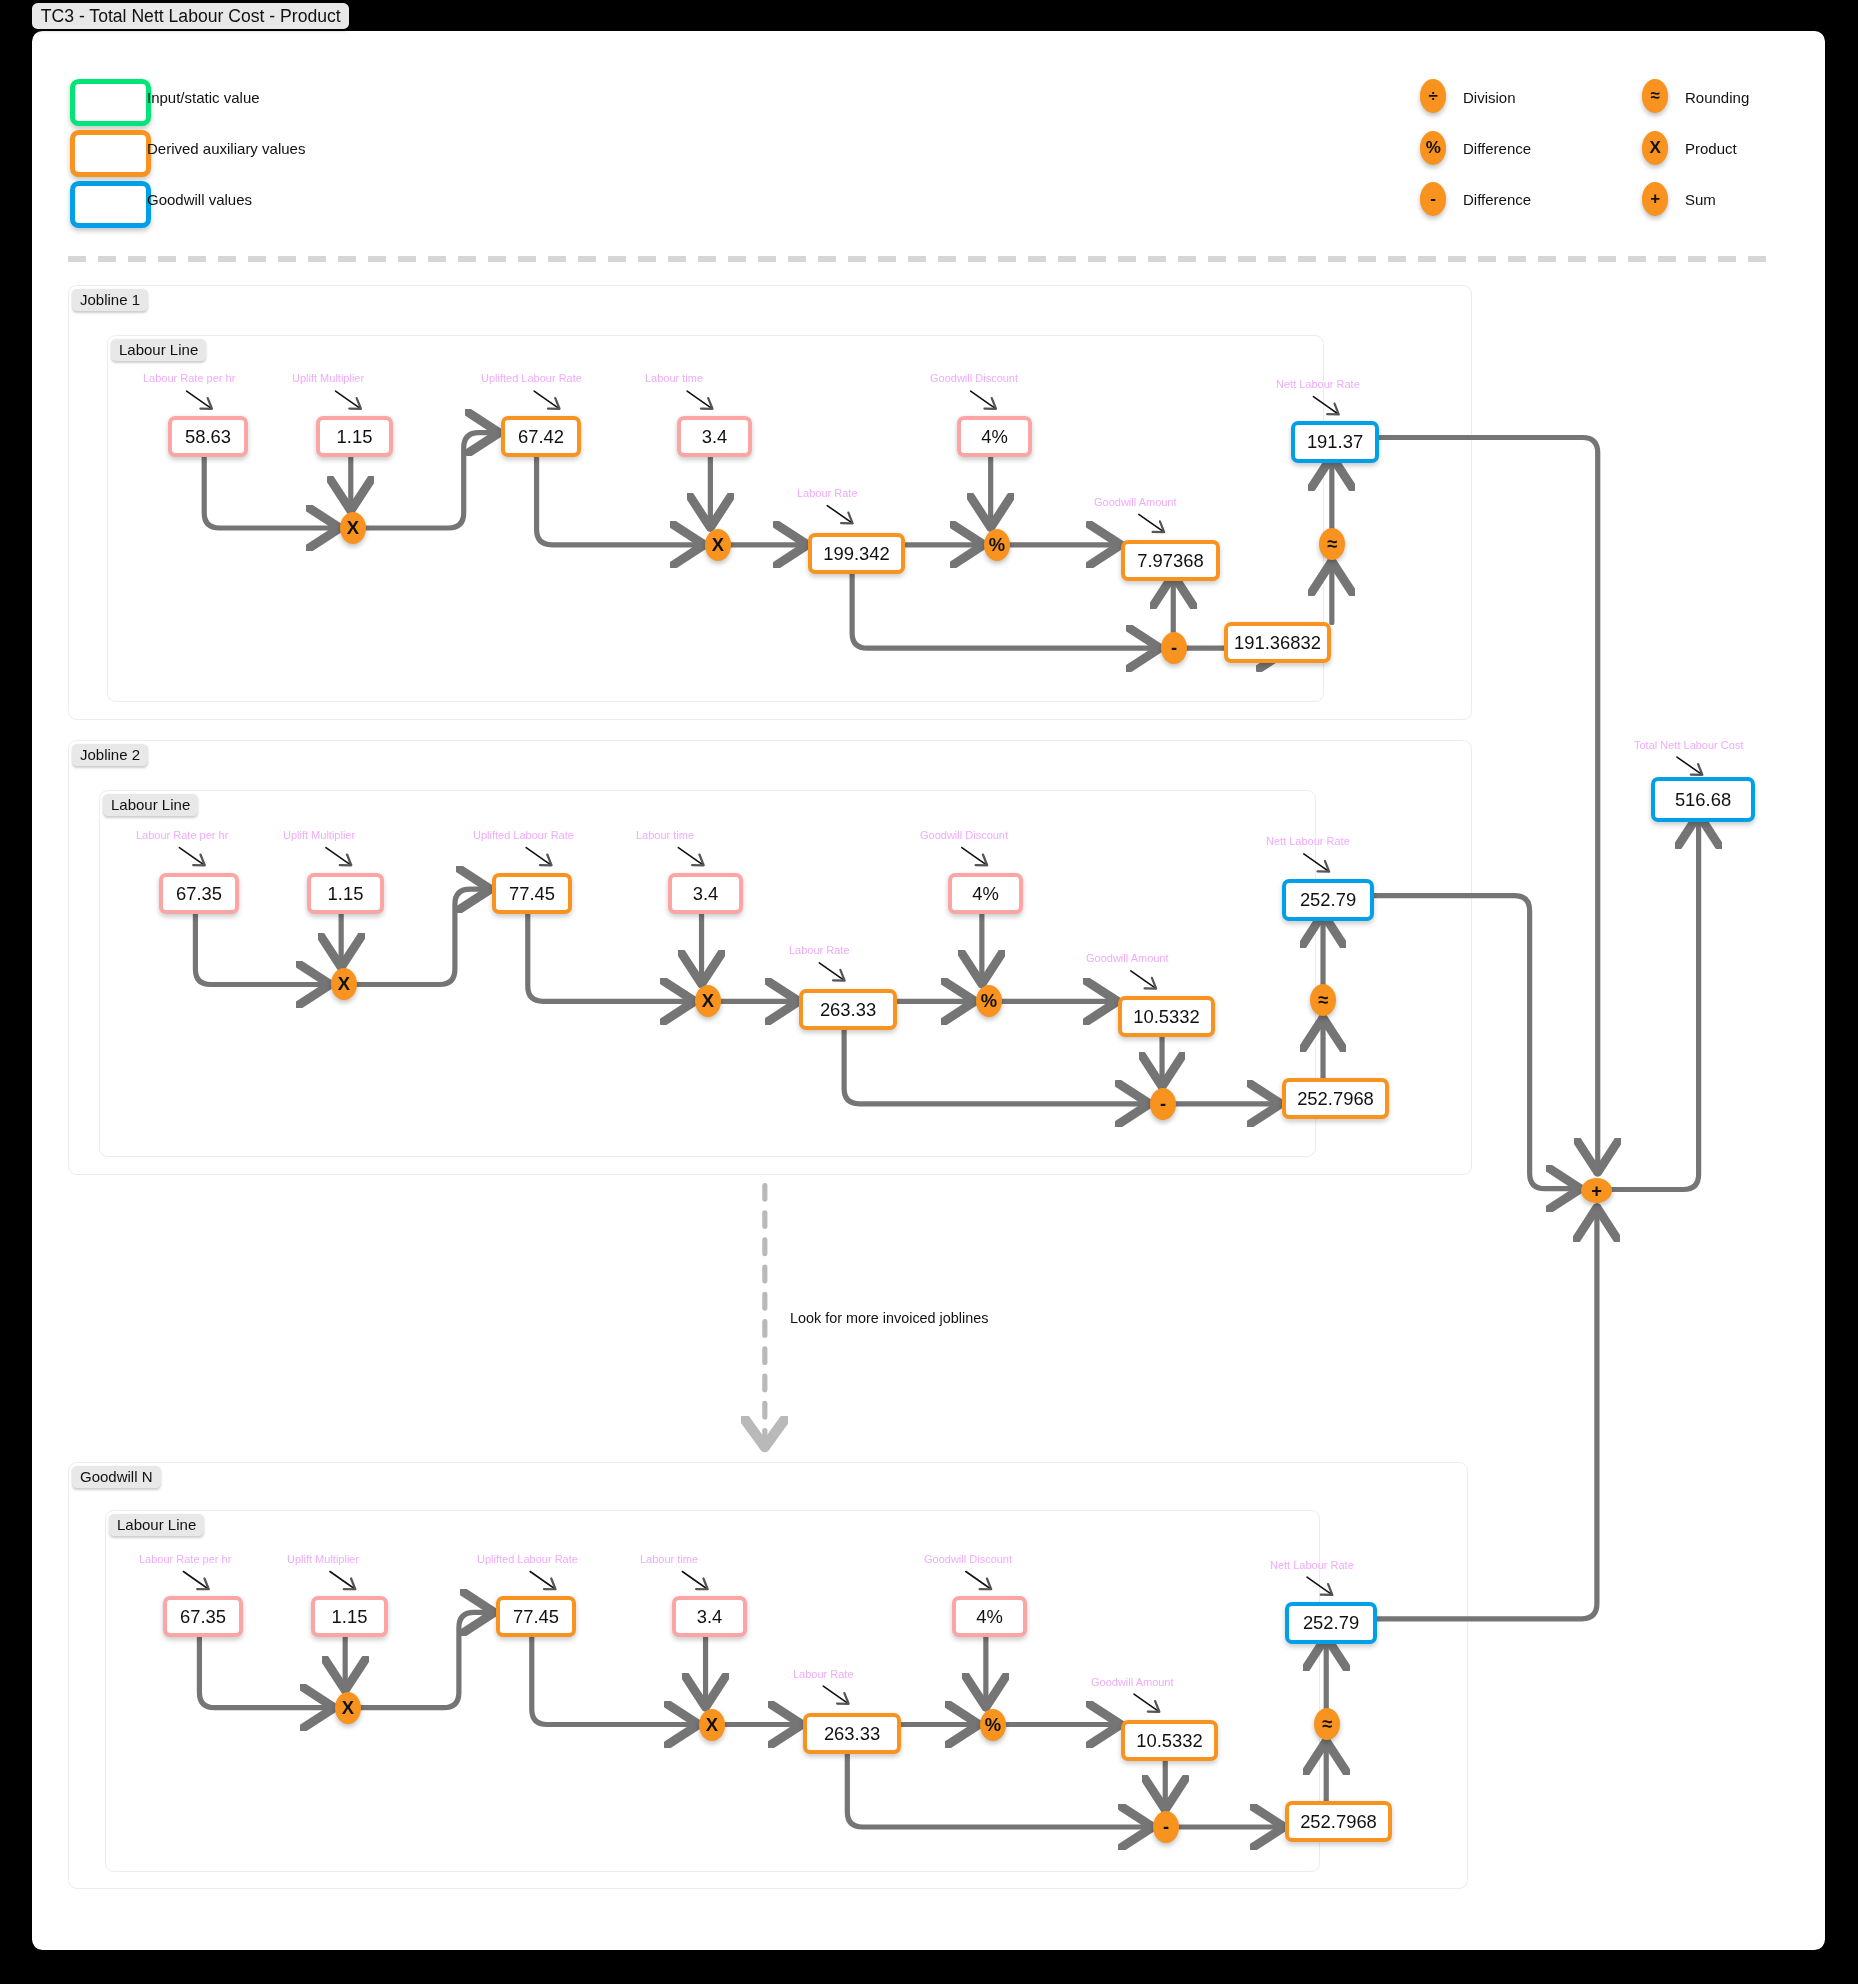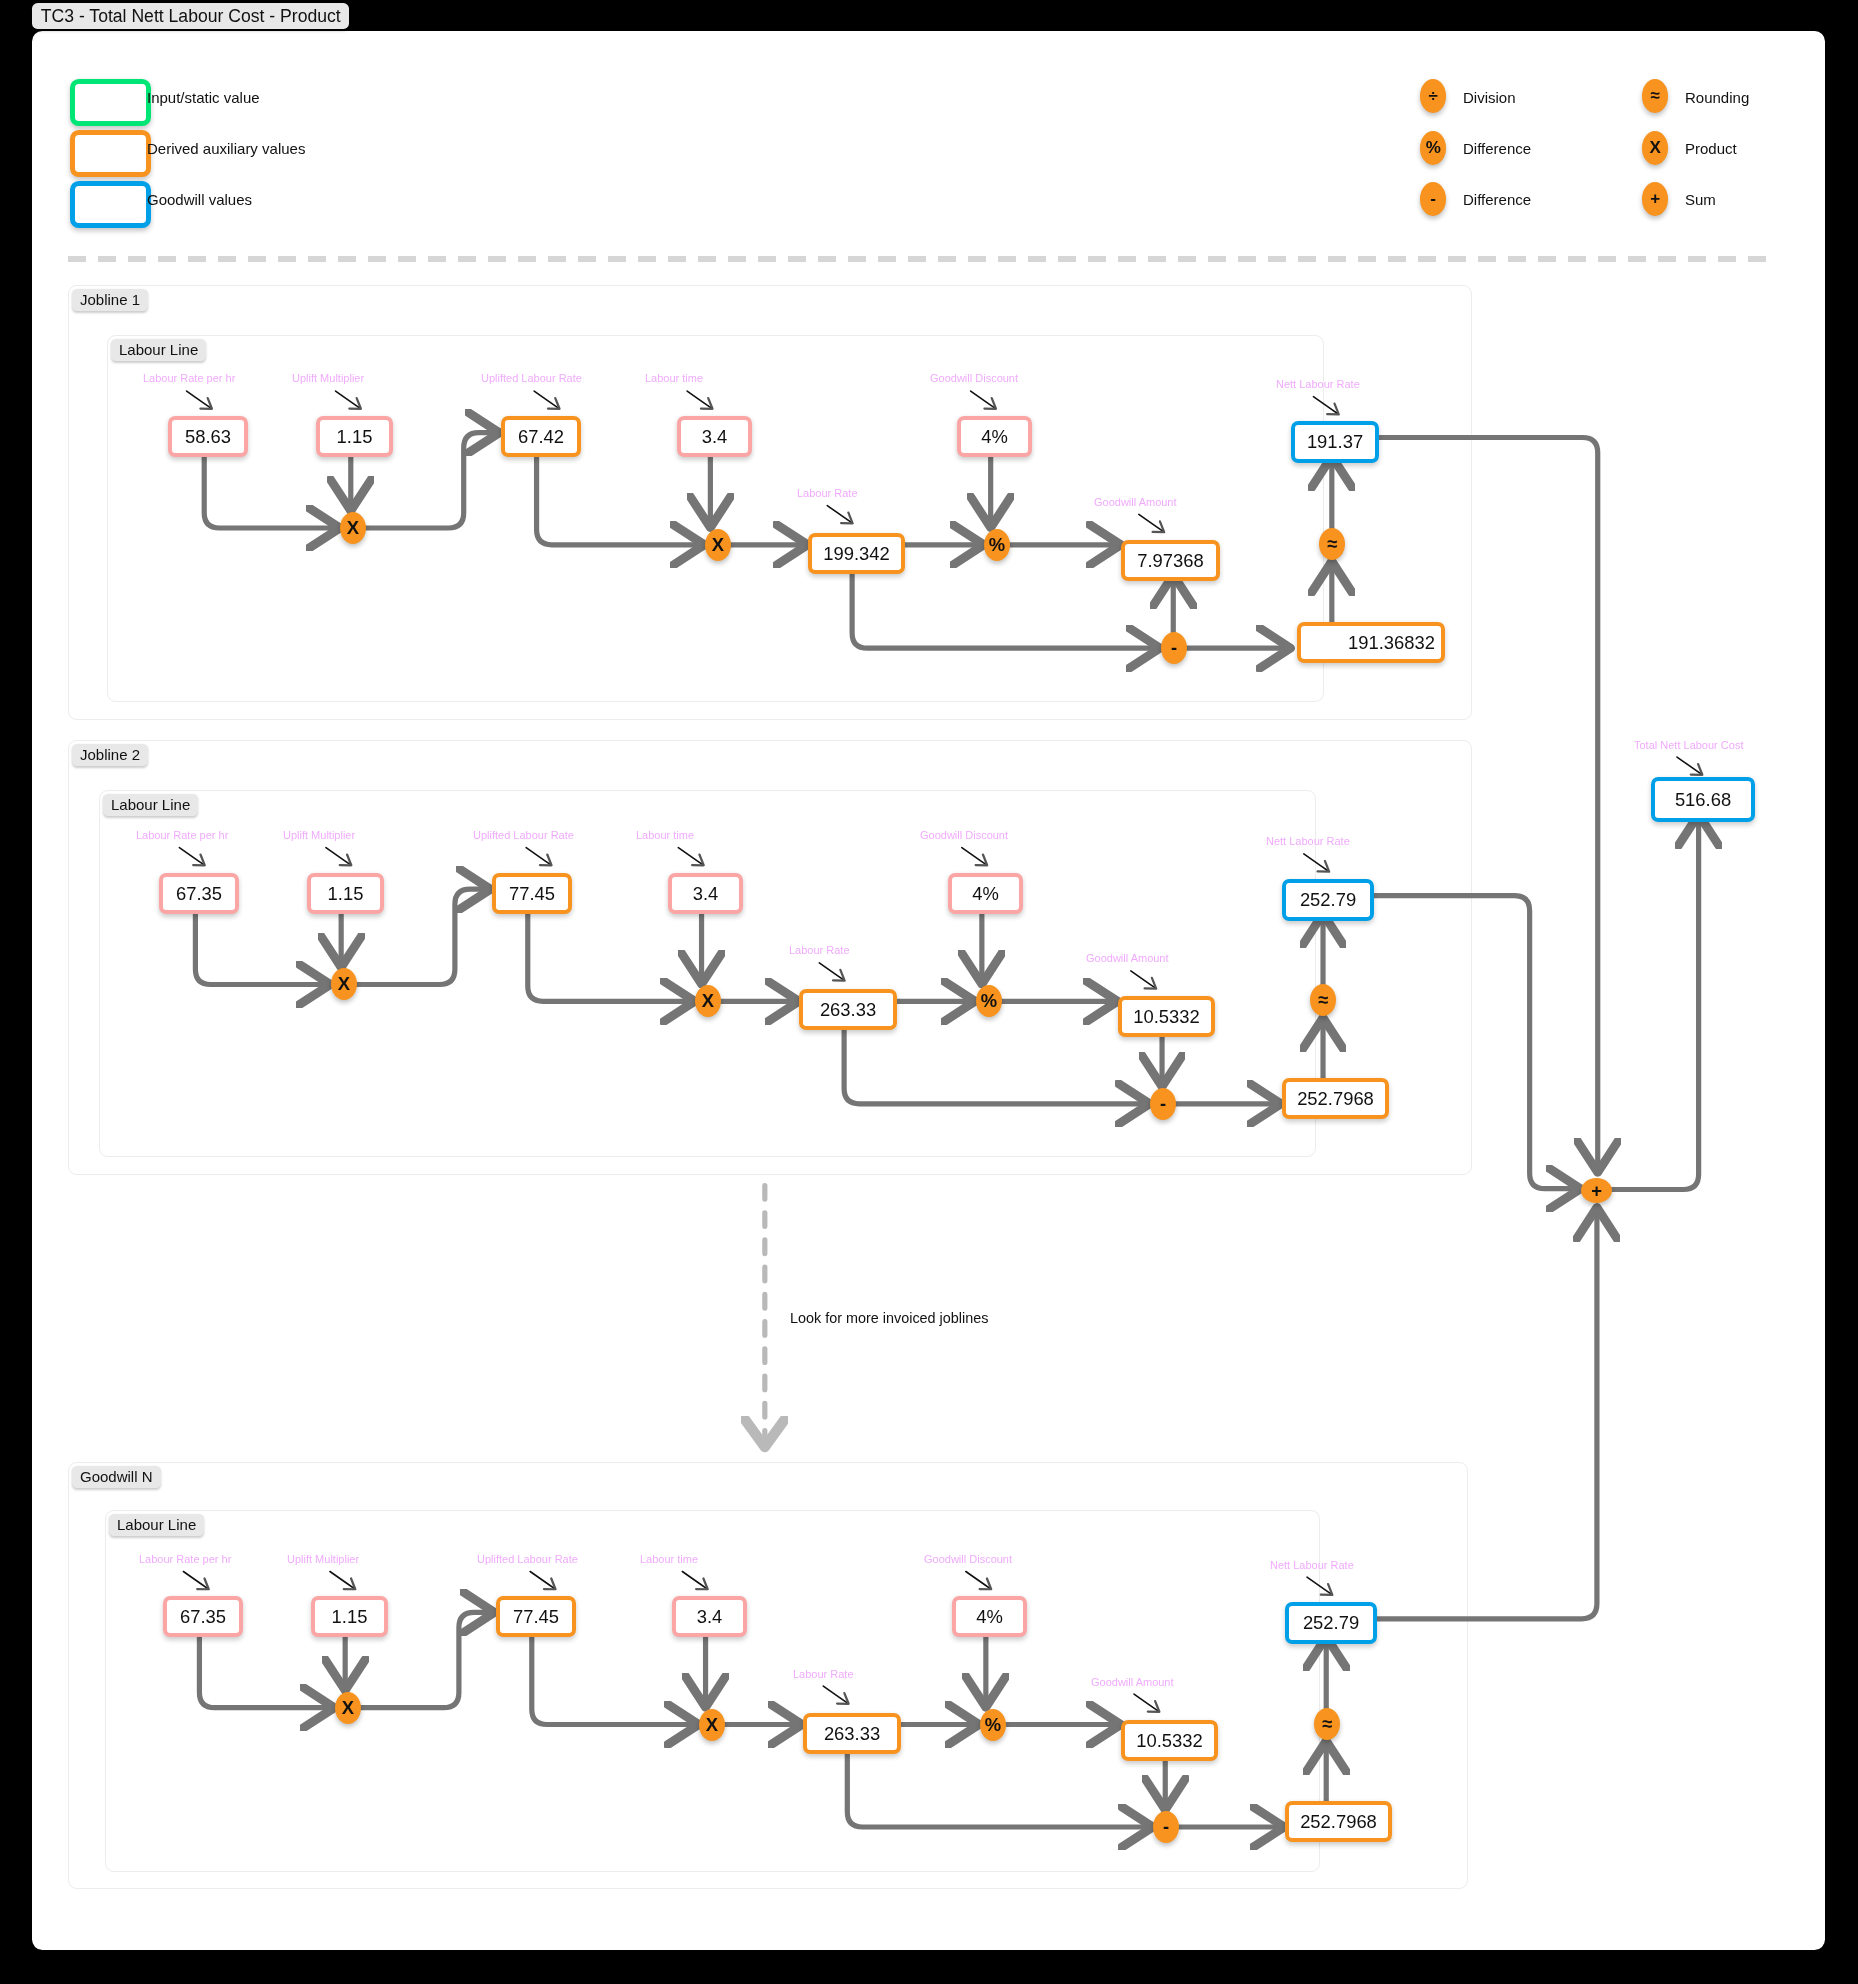--- a/index.html
+++ b/index.html
@@ -106,21 +106,21 @@
   <div class="anno" style="left:1094px;top:496px;">Goodwill Amount</div>
 
   <div class="vbox green" style="left:168px;top:416px;width:72px;height:33px;">58.63</div>
   <div class="vbox green" style="left:316px;top:416px;width:69px;height:33px;">1.15</div>
   <div class="vbox orange" style="left:501px;top:416px;width:72px;height:33px;">67.42</div>
   <div class="vbox green" style="left:677px;top:416px;width:67px;height:33px;">3.4</div>
   <div class="vbox green" style="left:957px;top:416px;width:67px;height:33px;">4%</div>
   <div class="vbox blue" style="left:1291px;top:421px;width:80px;height:34px;">191.37</div>
   <div class="vbox orange" style="left:808px;top:533px;width:89px;height:33px;">199.342</div>
   <div class="vbox orange" style="left:1121px;top:540px;width:91px;height:33px;">7.97368</div>
-  <div class="vbox orange" style="left:1297px;top:622px;width:99px;height:33px;padding-left:41px;">191.36832</div>
+  <div class="vbox orange" style="left:1224px;top:622px;width:99px;height:33px;">191.36832</div>
 
   <div class="node" style="left:340px;top:512px;width:26px;height:32px;">X</div>
   <div class="node" style="left:705px;top:529px;width:26px;height:32px;">X</div>
   <div class="node" style="left:984px;top:529px;width:26px;height:32px;">%</div>
   <div class="node" style="left:1161px;top:632px;width:26px;height:32px;">-</div>
   <div class="node" style="left:1319px;top:528px;width:26px;height:32px;">≈</div>
 
   <div class="grp" style="left:68px;top:740px;width:1402px;height:433px;"></div>
   <div class="grp-tab" style="left:72px;top:744px;">Jobline 2</div>
 

